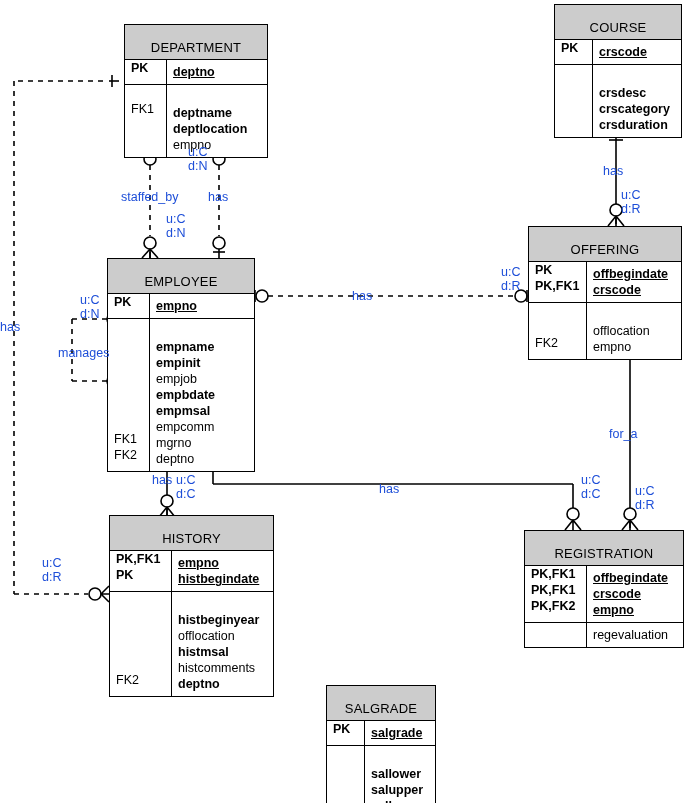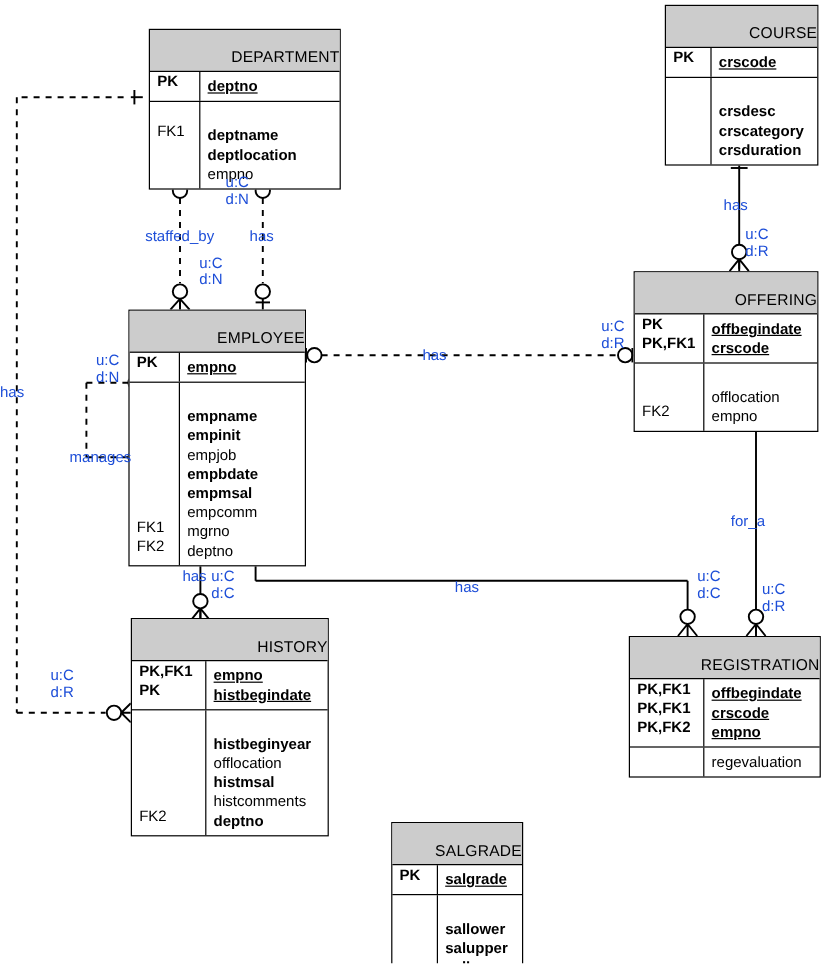--- a/index.html
+++ b/index.html
@@ -18,21 +18,21 @@
   
   .entity {
     position: absolute;
     border: 1px solid #000000;
     background: #ffffff;
     box-sizing: border-box;
   }
   .entity-title {
     background: #cccccc;
     border-bottom: 1px solid #000000;
-    text-align: right;
+    text-align: center;
     font-size: 13px;
     color: #000000;
     padding: 15px 0 4px 0;
     letter-spacing: 0.2px;
   }
   .sect {
     display: flex;
     box-sizing: border-box;
   }
   .sect.pk-sect {
@@ -158,21 +158,21 @@
       <line x1="112" y1="75" x2="112" y2="87"></line>
       <line x1="103" y1="81" x2="14" y2="81" stroke-dasharray="5,5"></line>
       <line x1="14" y1="81" x2="14" y2="594" stroke-dasharray="5,5"></line>
       <line x1="14" y1="594" x2="88" y2="594" stroke-dasharray="5,5"></line>
       <circle cx="95" cy="594" r="6" fill="#ffffff"></circle>
       <path d="M101 594 L109 586 M101 594 L109 594 M101 594 L109 602"></path>
 
     </g>
   </svg>
 
-  <div class="entity" id="e-department" style="left:124px; top:24px; width:160px;">
+  <div class="entity" id="e-department" style="left:124px; top:24px; width:144px;">
     <div class="entity-title">DEPARTMENT</div>
     <div class="sect pk-sect">
       <div class="keycol" style="width:42px;">
         <div class="row k-bold">PK</div>
       </div>
       <div class="attrcol">
         <div class="row a-pk">deptno</div>
       </div>
     </div>
     <div class="sect">
@@ -365,21 +365,21 @@
   <div class="lbl ud" style="left:188px; top:159px;">d:N</div>
 
   <div class="lbl rel" style="left:121px; top:190px;">staffed_by</div>
   <div class="lbl rel" style="left:208px; top:190px;">has</div>
 
   <div class="lbl ud" style="left:166px; top:212px;">u:C</div>
   <div class="lbl ud" style="left:166px; top:226px;">d:N</div>
 
   <div class="lbl ud" style="left:80px; top:293px;">u:C</div>
   <div class="lbl ud" style="left:80px; top:307px;">d:N</div>
-  <div class="lbl rel" style="left:58px; top:346px;margin-top:28px;">manages</div>
+  <div class="lbl rel" style="left:58px; top:346px;">manages</div>
 
   <div class="lbl rel" style="left:0px; top:320px;">has</div>
 
   <div class="lbl ud" style="left:501px; top:265px;">u:C</div>
   <div class="lbl ud" style="left:501px; top:279px;">d:R</div>
   <div class="lbl rel" style="left:352px; top:289px;">has</div>
 
   <div class="lbl rel" style="left:603px; top:164px;">has</div>
   <div class="lbl ud" style="left:621px; top:188px;">u:C</div>
   <div class="lbl ud" style="left:621px; top:202px;">d:R</div>

